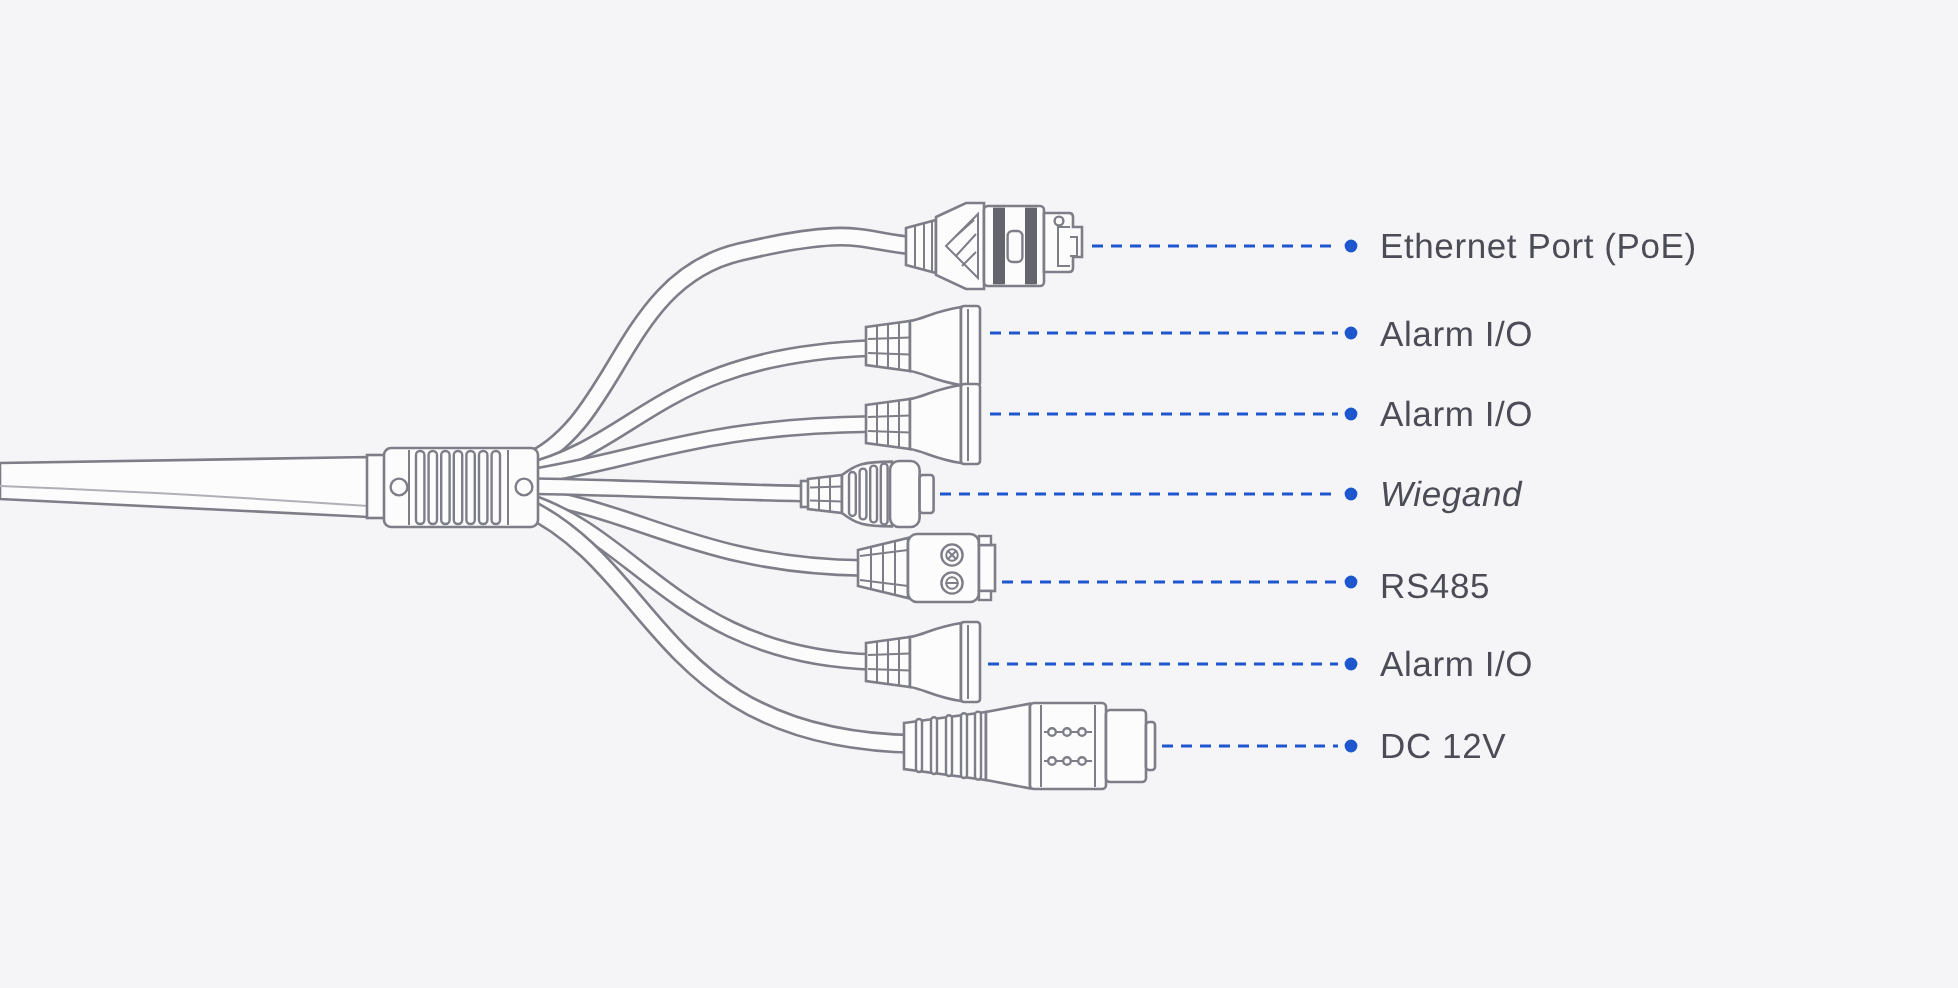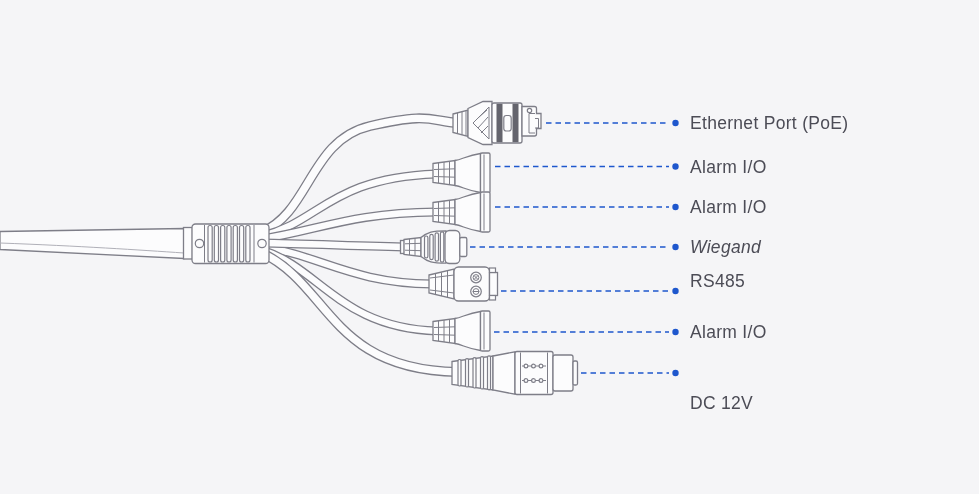--- a/index.html
+++ b/index.html
@@ -220,18 +220,18 @@
       <path class="leader" d="M581,373 H669"></path>
       <circle class="leader-dot" cx="675.5" cy="373" r="3.2"></circle>
     </g>
   </svg>
 
   <div class="labels">
     <div class="clabel" style="top:113px;">Ethernet Port (PoE)</div>
     <div class="clabel" style="top:157px;">Alarm I/O</div>
     <div class="clabel" style="top:197px;">Alarm I/O</div>
     <div class="clabel" style="top:237px;font-style:italic;">Wiegand</div>
-    <div class="clabel" style="top:271px;">RS485</div>
+    <div class="clabel" style="top:283px;">RS485</div>
     <div class="clabel" style="top:322px;">Alarm I/O</div>
-    <div class="clabel" style="top:363px;margin-top:30px;">DC 12V</div>
+    <div class="clabel" style="top:363px;">DC 12V</div>
   </div>
 
 </div>
 
 </body></html>

